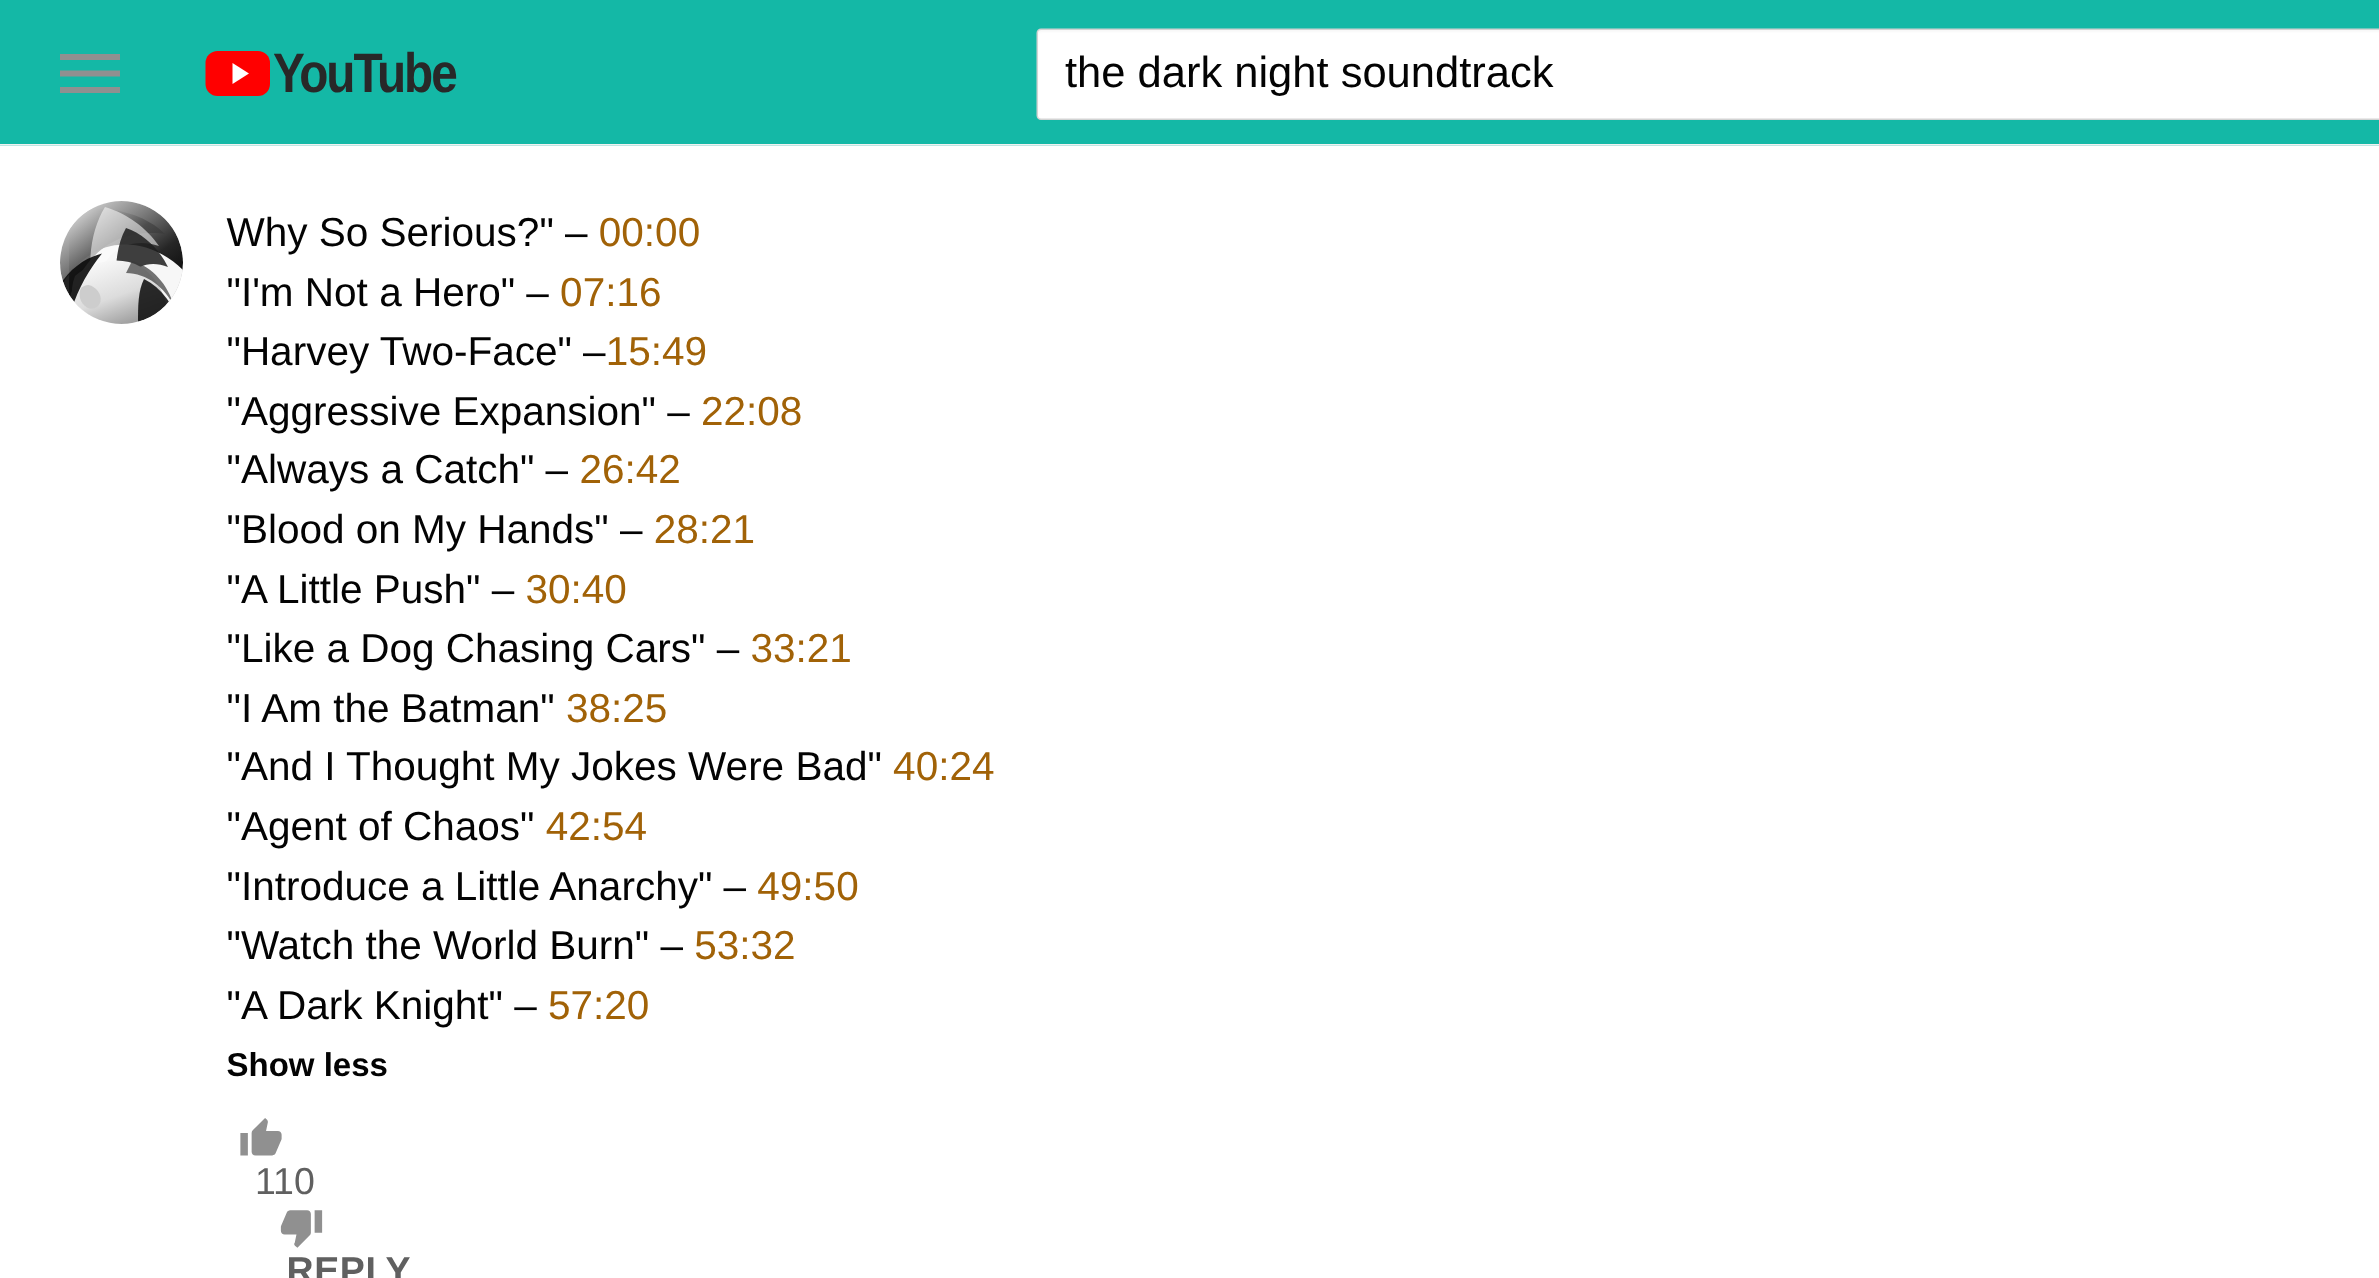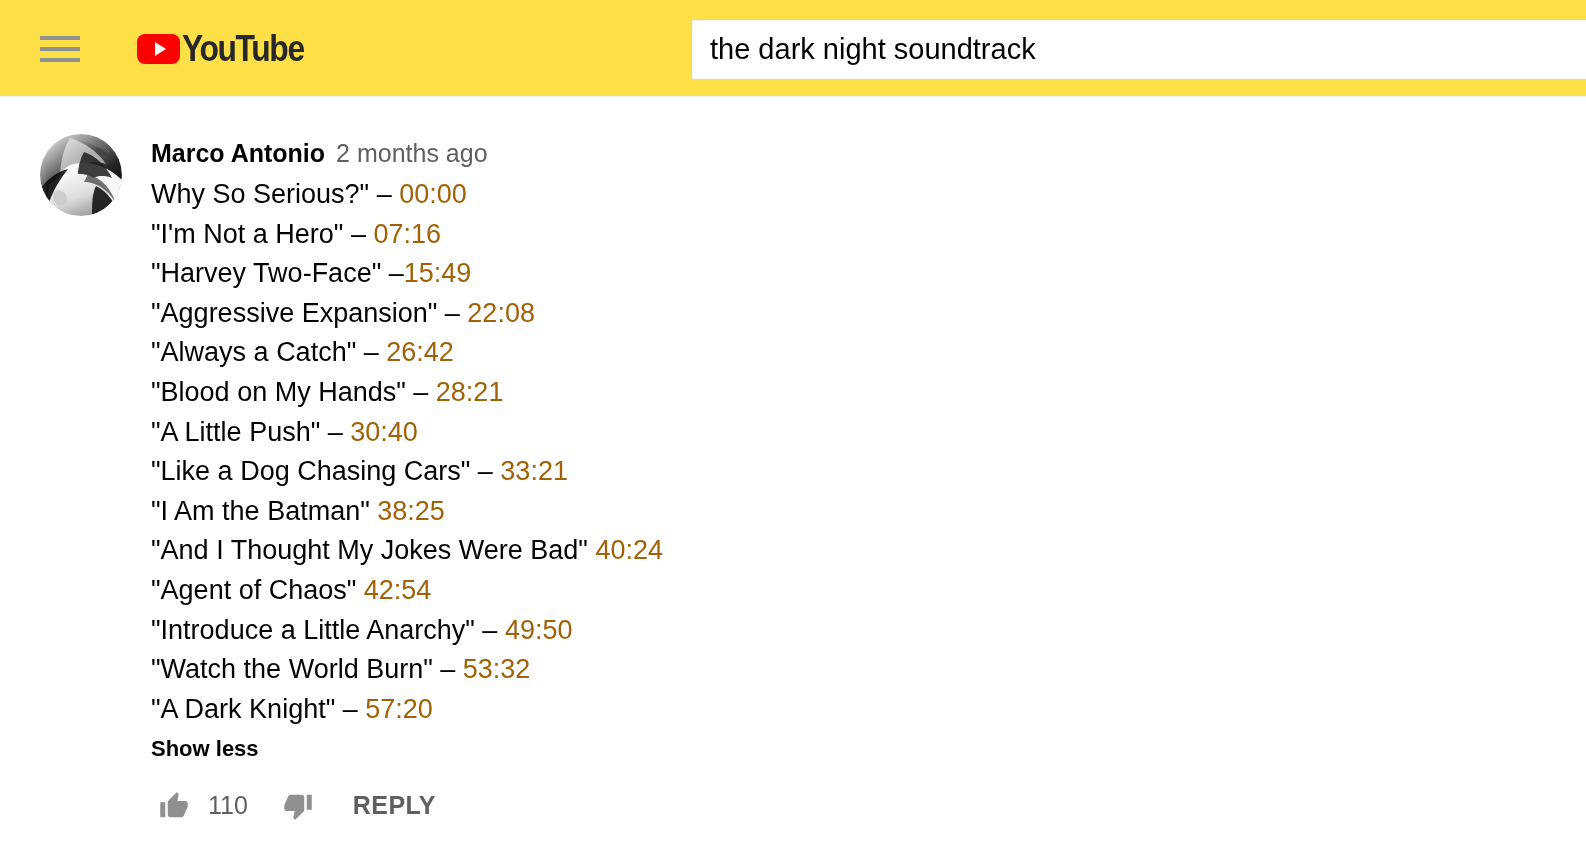--- a/index.html
+++ b/index.html
@@ -10,21 +10,21 @@
     background: #ffffff;
     font-family: "Liberation Sans", sans-serif;
     overflow: hidden;
   }
 
   
   #masthead {
     position: relative;
     width: 1586px;
     height: 97px;
-    background: #fde047;
+    background: #14b8a6;
     border-bottom: 1px solid #f1f1f1;
   }
 
   #guide-button {
     position: absolute;
     left: 40px; top: 31px;
     width: 47px; height: 36px;
     display: flex;
     flex-direction: column;
     justify-content: center;
@@ -168,23 +168,24 @@
     color: #030303;
     cursor: pointer;
     line-height: 39.6px;
     background: none; border: none; padding: 0;
     font-family: "Liberation Sans", sans-serif;
   }
 
   
   #action-bar {
     display: flex;
-    align-items: center;
+    align-items: flex-start;
     margin-top: 14px;
     height: 46px;
+    flex-direction: column;
   }
   .action-btn {
     background: none;
     border: none;
     padding: 0;
     display: flex;
     align-items: center;
     cursor: pointer;
     font-family: "Liberation Sans", sans-serif;
   }
@@ -265,24 +266,20 @@
           <path d="M14 58 C12 62 13 68 18 71 C22 73 26 71 27 67 C28 62 24 57 19 56 C17 56 15 57 14 58 Z" fill="#cdcdcd"></path>
           <path d="M48 40 C62 44 72 56 76 70 C70 58 58 48 44 48 Z" fill="#3a3a3a" opacity="0.7"></path>
           <path d="M56 52 C68 58 76 70 80 82 H52 C52 70 52 60 56 52 Z" fill="#151515" opacity="0.9"></path>
           <path d="M0 56 C6 46 16 38 28 35 C20 45 12 58 8 72 L4 82 H0 Z" fill="#0b0b0b" opacity="0.9"></path>
         </g>
       </svg>
     </div>
 
     <div id="comment-main">
 
-      <div id="comment-header">
-        <a id="author-name" href="#">Marco Antonio</a>
-        <a id="published-time" href="#">2 months ago</a>
-      </div>
 
       <div id="comment-body">
           <div class="comment-line"><span>Why So Serious?" – </span><a class="timestamp-link" href="#">00:00</a></div>
           <div class="comment-line"><span>"I'm Not a Hero" – </span><a class="timestamp-link" href="#">07:16</a></div>
           <div class="comment-line"><span>"Harvey Two-Face" –</span><a class="timestamp-link" href="#">15:49</a></div>
           <div class="comment-line"><span>"Aggressive Expansion" – </span><a class="timestamp-link" href="#">22:08</a></div>
           <div class="comment-line"><span>"Always a Catch" – </span><a class="timestamp-link" href="#">26:42</a></div>
           <div class="comment-line"><span>"Blood on My Hands" – </span><a class="timestamp-link" href="#">28:21</a></div>
           <div class="comment-line"><span>"A Little Push" – </span><a class="timestamp-link" href="#">30:40</a></div>
           <div class="comment-line"><span>"Like a Dog Chasing Cars" – </span><a class="timestamp-link" href="#">33:21</a></div>

